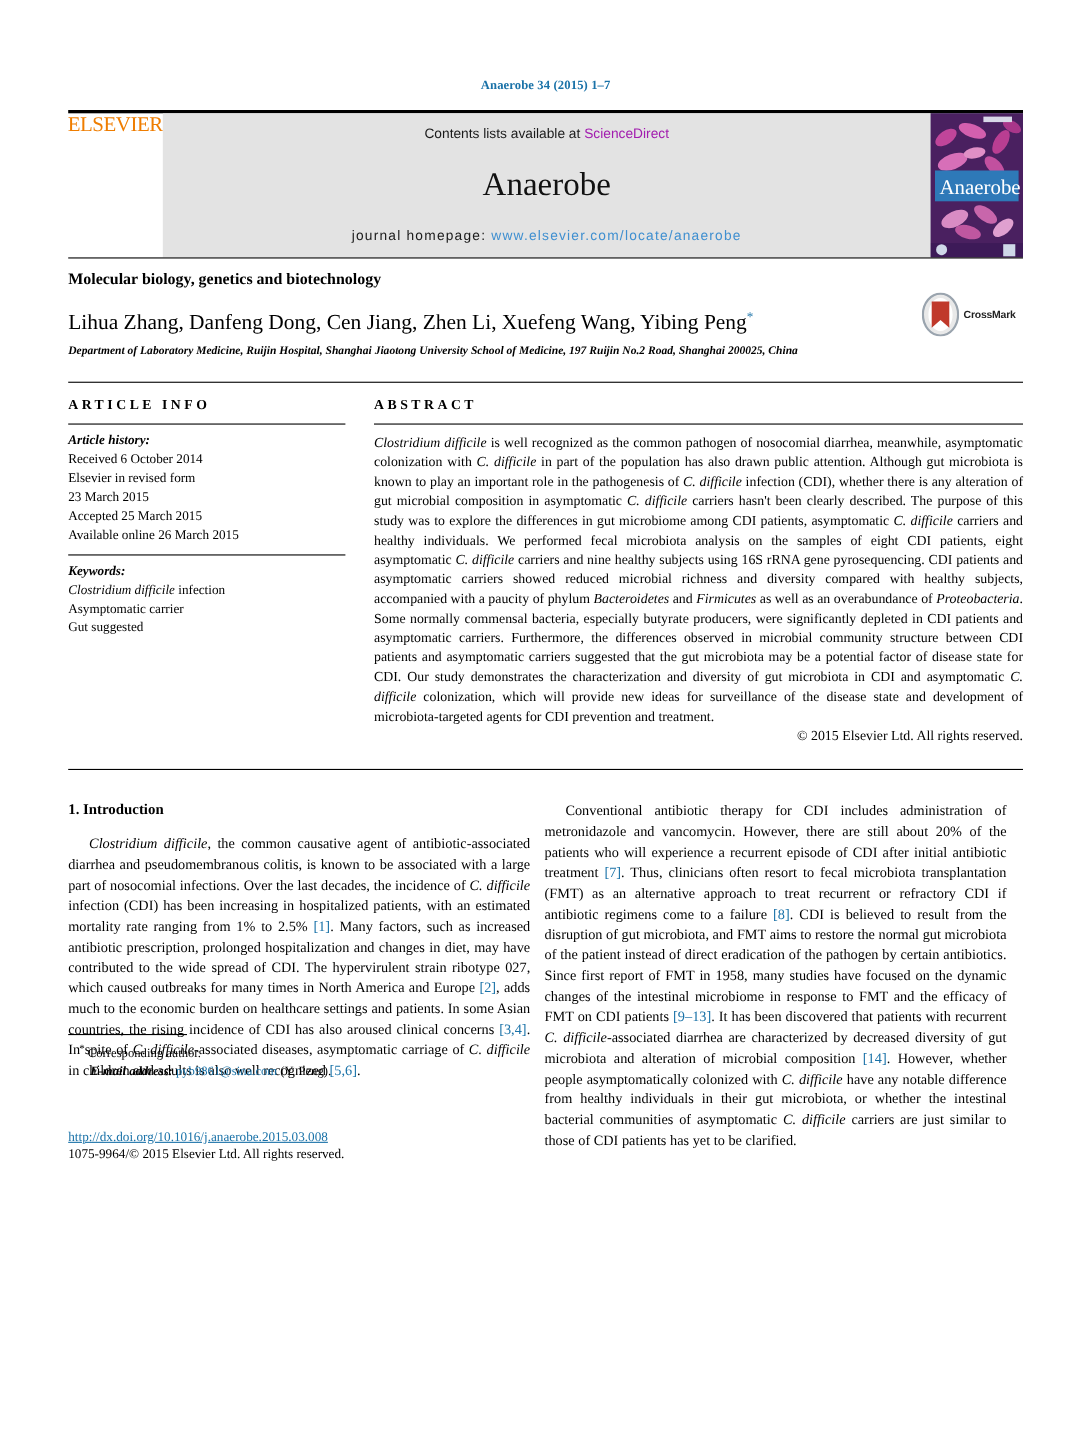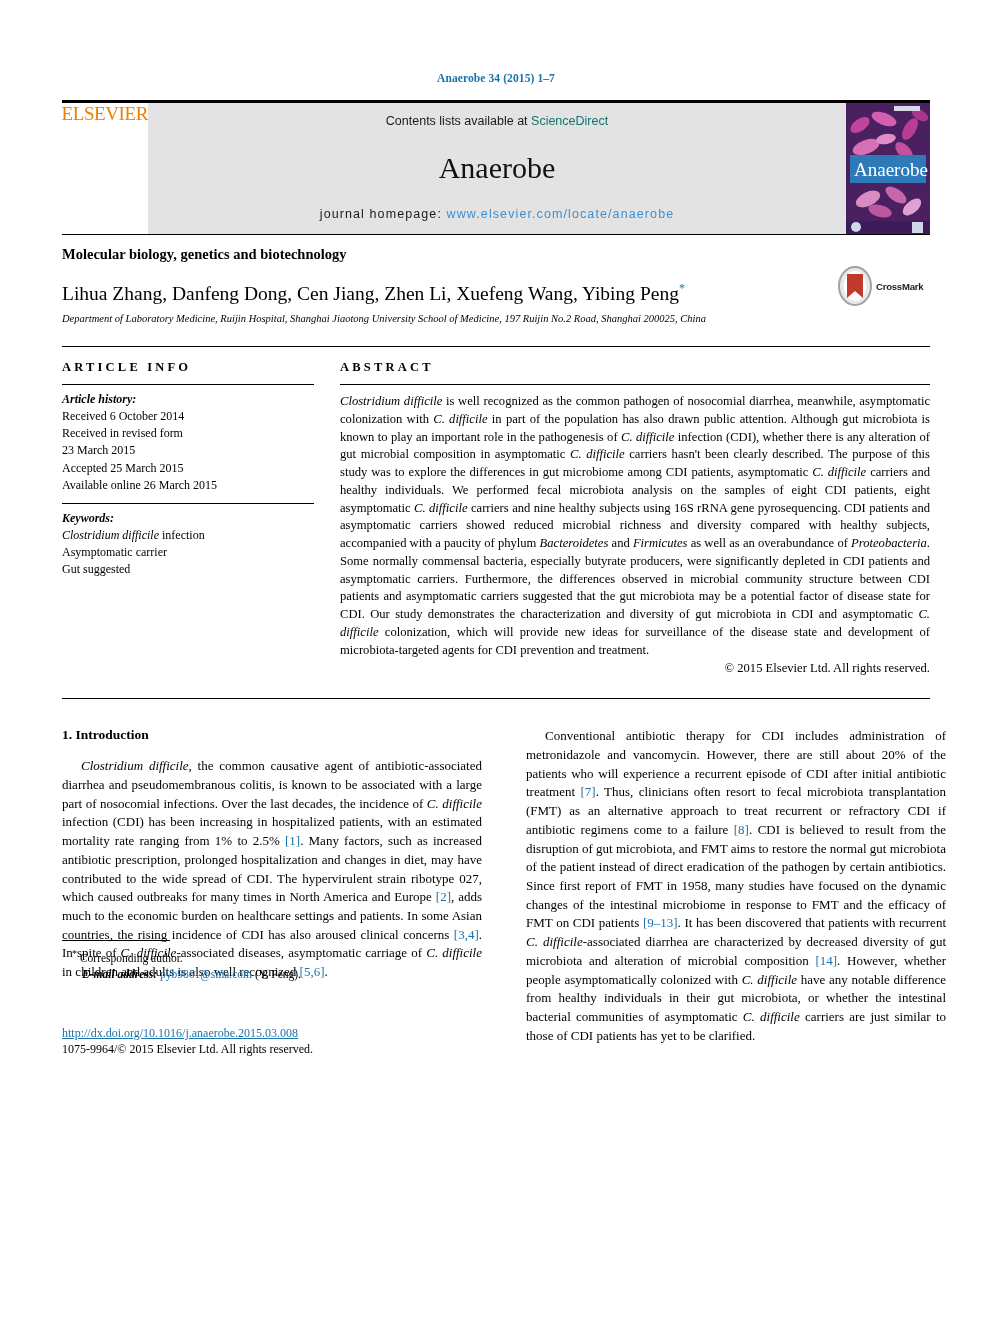--- a/index.html
+++ b/index.html
@@ -68,21 +68,21 @@
     align-items: center;
     justify-content: space-between;
     padding: 11px 0 13px 0;
     box-sizing: border-box;
   }
   .contents-line {
     font-family: "Liberation Sans", sans-serif;
     font-size: 12.5px;
     color: #1a1a1a;
   }
-  .contents-line .sd-link { color: #0f766e; text-align: center; }
+  .contents-line .sd-link { color: #a21caf; text-align: center; }
   .journal-name {
     font-family: "Liberation Serif", serif;
     font-size: 30px;
     color: #111;
     line-height: 1;
   }
   .homepage-line {
     font-family: "Liberation Sans", sans-serif;
     font-size: 12.5px;
     letter-spacing: 1.1px;
@@ -140,21 +140,21 @@
     line-height: 1.2;
   }
   .authors .corr-star {
     color: #1a72a8;
     font-size: 12px;
     vertical-align: super;
   }
   .affiliation {
     font-size: 10.5px;
     font-style: italic;
-    font-weight: normal;
+    font-weight: bold;
     margin-top: 7px;
     line-height: 1.25;
   }
 
   
   .info-abstract {
     margin-top: 21px;
     border-top: 1px solid #000;
     padding-top: 13px;
     display: flex;
@@ -195,21 +195,21 @@
     margin-top: 2px;
   }
 
   
   .body-sep {
     border-top: 1px solid #000;
     margin-top: 22px;
   }
   .body-cols {
     display: flex;
-    gap: 44px;
+    gap: 13px;
     margin-top: 28px;
   }
   .bcol { width: 420px; flex: 0 0 420px; }
   .sec-head {
     font-size: 13.5px;
     font-weight: bold;
     margin: 0 0 14px 0;
   }
   .para {
     font-size: 13px;
@@ -356,21 +356,21 @@
   </div>
 
   <div class="info-abstract">
 
     <div class="col-info">
       <div class="col-head">ARTICLE INFO</div>
       <div class="rule"></div>
       <div class="hist-block">
         <div class="hist-title">Article history:</div>
         <div>Received 6 October 2014</div>
-        <div>Received in revised form</div>
+        <div>Elsevier in revised form</div>
         <div>23 March 2015</div>
         <div>Accepted 25 March 2015</div>
         <div>Available online 26 March 2015</div>
       </div>
       <div class="rule"></div>
       <div class="kw-block">
         <div class="kw-title">Keywords:</div>
         <div><i>Clostridium difficile</i><span> infection</span></div>
         <div>Asymptomatic carrier</div>
         <div>Gut suggested</div>

